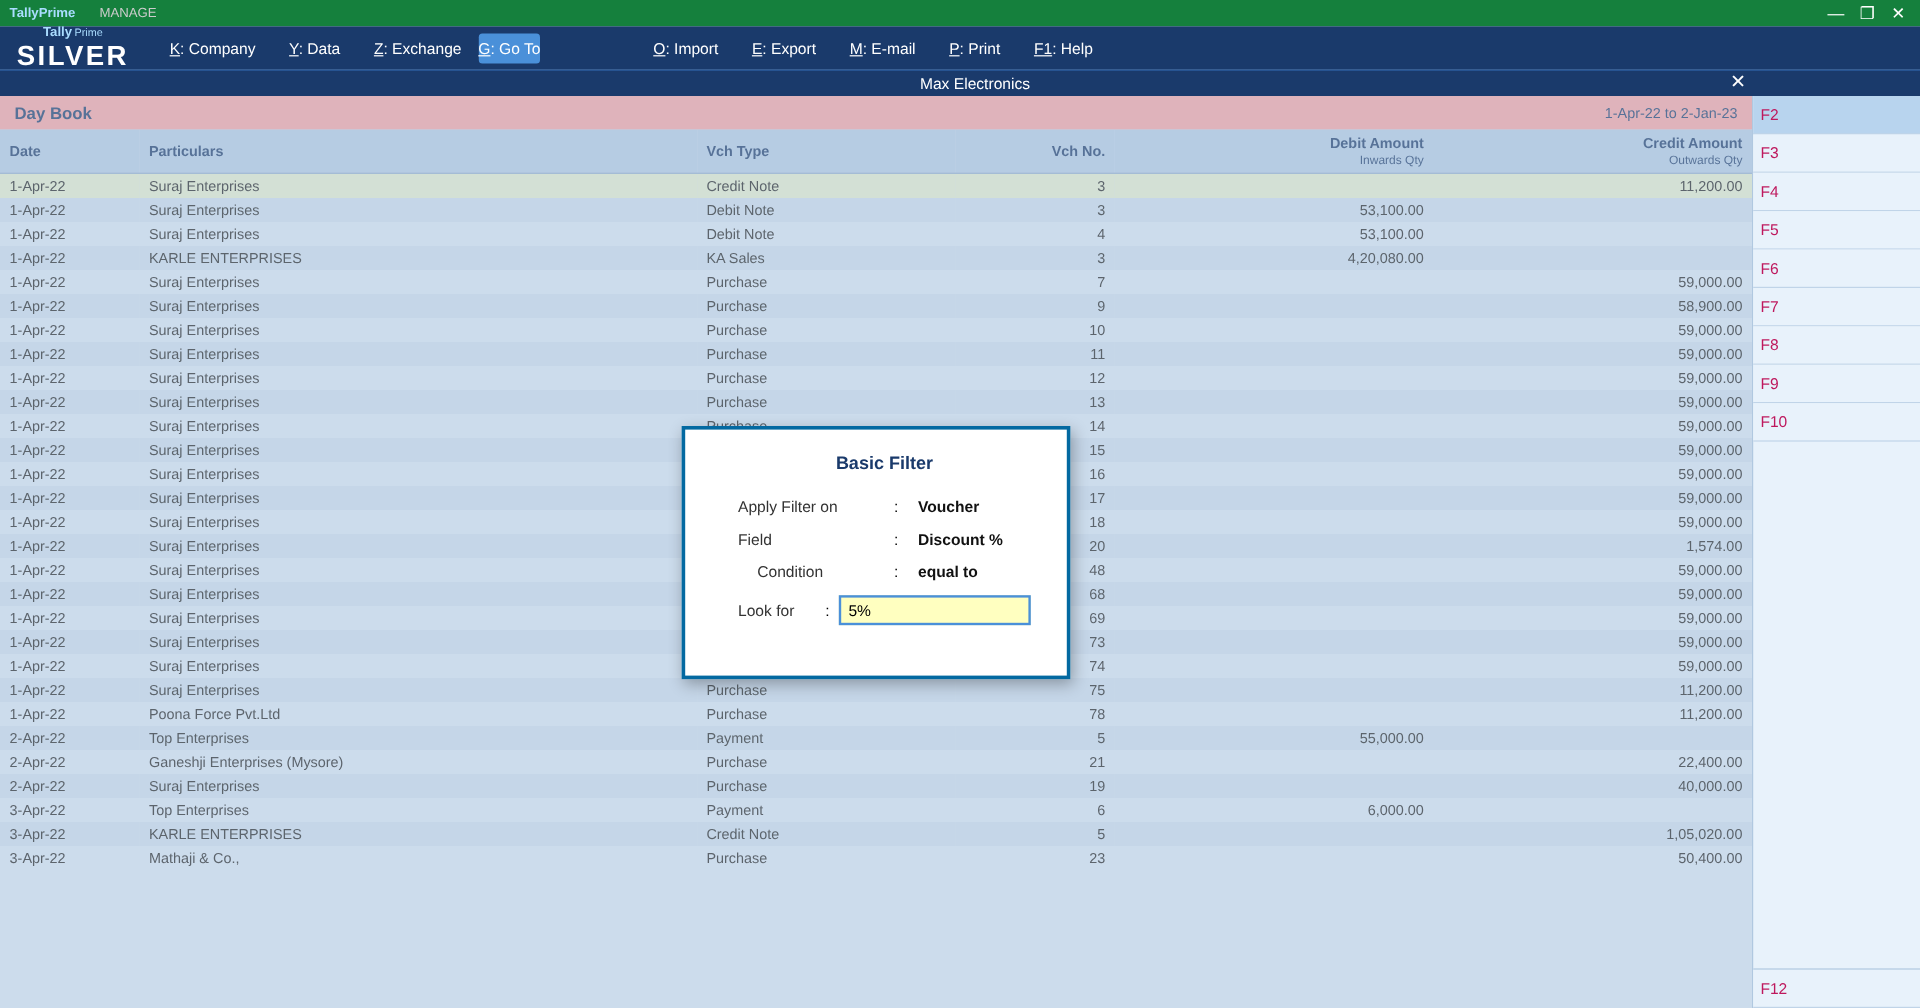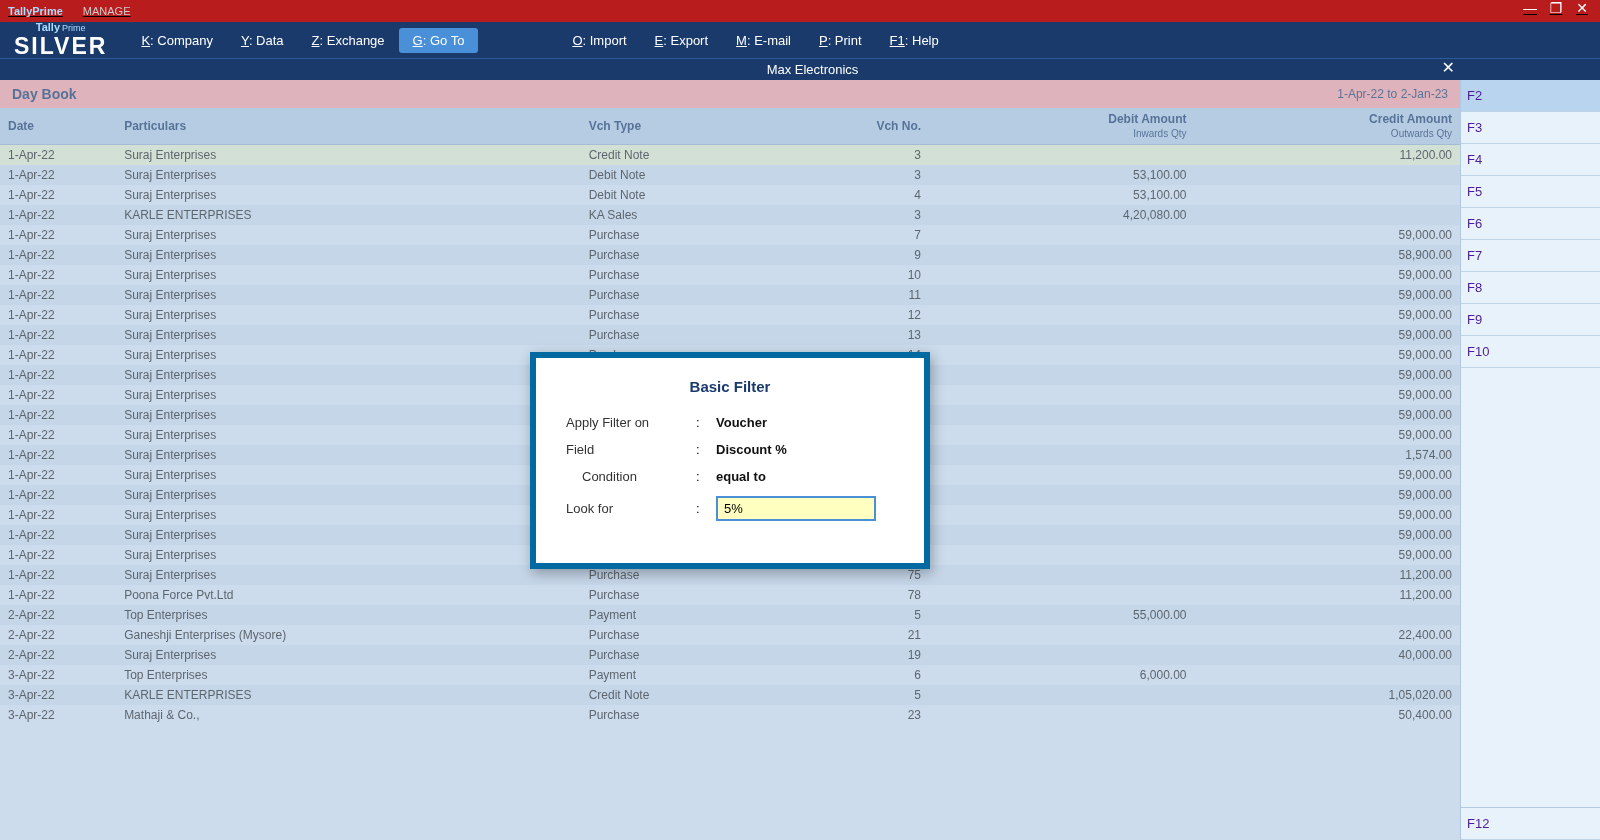--- a/index.html
+++ b/index.html
@@ -9,25 +9,25 @@
       font-family: Arial, sans-serif;
       font-size: 13px;
       background: #c8daf0;
       overflow: hidden;
       position: relative;
     }
 
     
     #title-bar {
       height: 22px;
-      background: #b91c1c;
-      display: flex;
+      background: #15803d;
+      display: flex;
+      align-items: center;
       justify-content: space-between;
       padding: 0 8px;
-      text-decoration: underline;
     }
     #title-bar-left {
       display: flex;
       align-items: center;
       gap: 8px;
     }
     #title-bar-controls {
       display: flex;
       gap: 6px;
     }
@@ -73,21 +73,21 @@
     .menu-item {
       color: #fff;
       padding: 6px 14px;
       font-size: 13px;
       cursor: pointer;
       white-space: nowrap;
     }
     .menu-item-highlight {
       background: #4a90d9;
       border-radius: 3px;
-      padding: 5px 14px;
+      padding: 5px 0;
       color: #fff;
       font-size: 13px;
       cursor: pointer;
     }
     .menu-underline { text-decoration: underline; }
 
     
     #sub-title-bar {
       height: 22px;
       background: #1a3a6b;
@@ -175,21 +175,21 @@
       width: 140px;
       background: #e8f2fb;
       border-left: 1px solid #b0c8e0;
       display: flex;
       flex-direction: column;
     }
     .right-btn {
       padding: 8px 6px;
       border-bottom: 1px solid #c0d4e8;
       font-size: 13px;
-      color: #4c1d95;
+      color: #be185d;
       cursor: pointer;
       background: #e8f2fb;
     }
     .right-btn-blue {
       background: #b8d4ee;
     }
 
     
     #modal-overlay {
       position: absolute;
@@ -199,23 +199,23 @@
       background: rgba(180, 200, 220, 0.4);
       z-index: 10;
       display: flex;
       align-items: center;
       justify-content: center;
     }
 
     
     #basic-filter-dialog {
       background: #fff;
-      border: 6px solid #0369a1;
-      width: 400px;
-      padding: 20px 30px 30px 30px;
+      border: 3px solid #0369a1;
+      width: 324px;
+      padding: 20px 30px 30px 44px;
       box-shadow: 2px 4px 12px rgba(0,0,0,0.3);
     }
     #dialog-title {
       text-align: center;
       font-size: 15px;
       font-weight: bold;
       color: #1a3a6b;
       margin-bottom: 20px;
     }
     .dialog-row {

